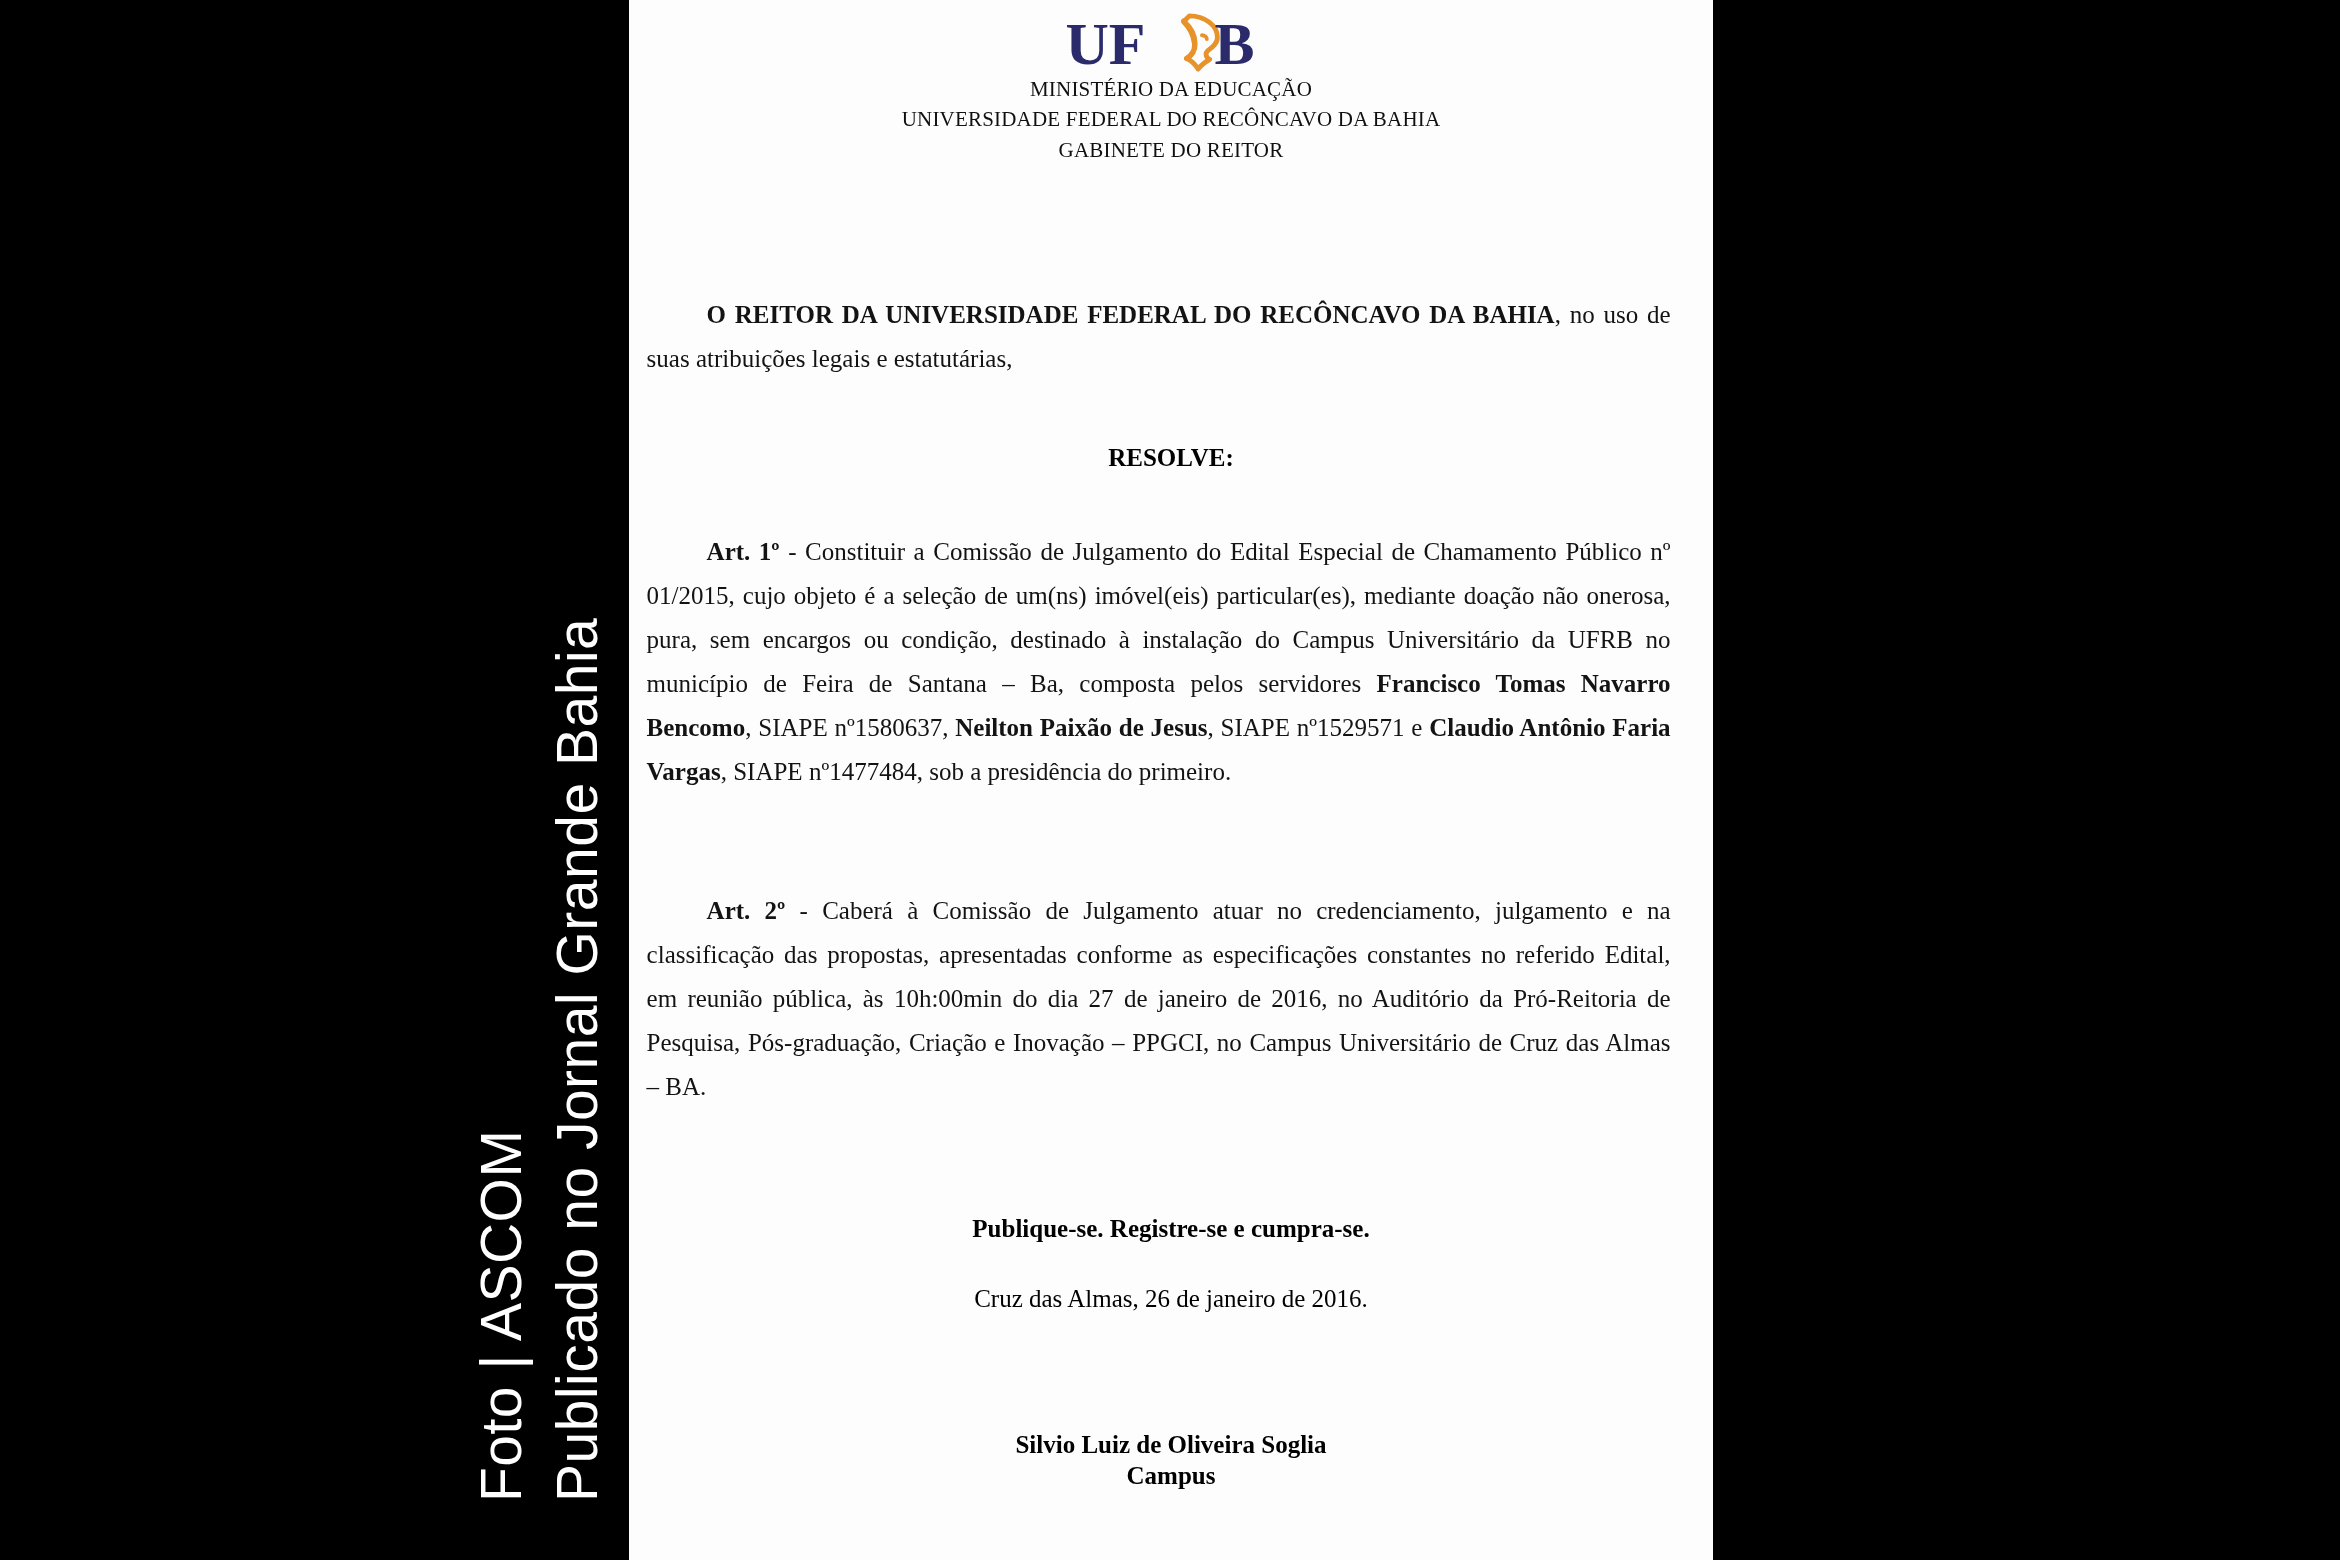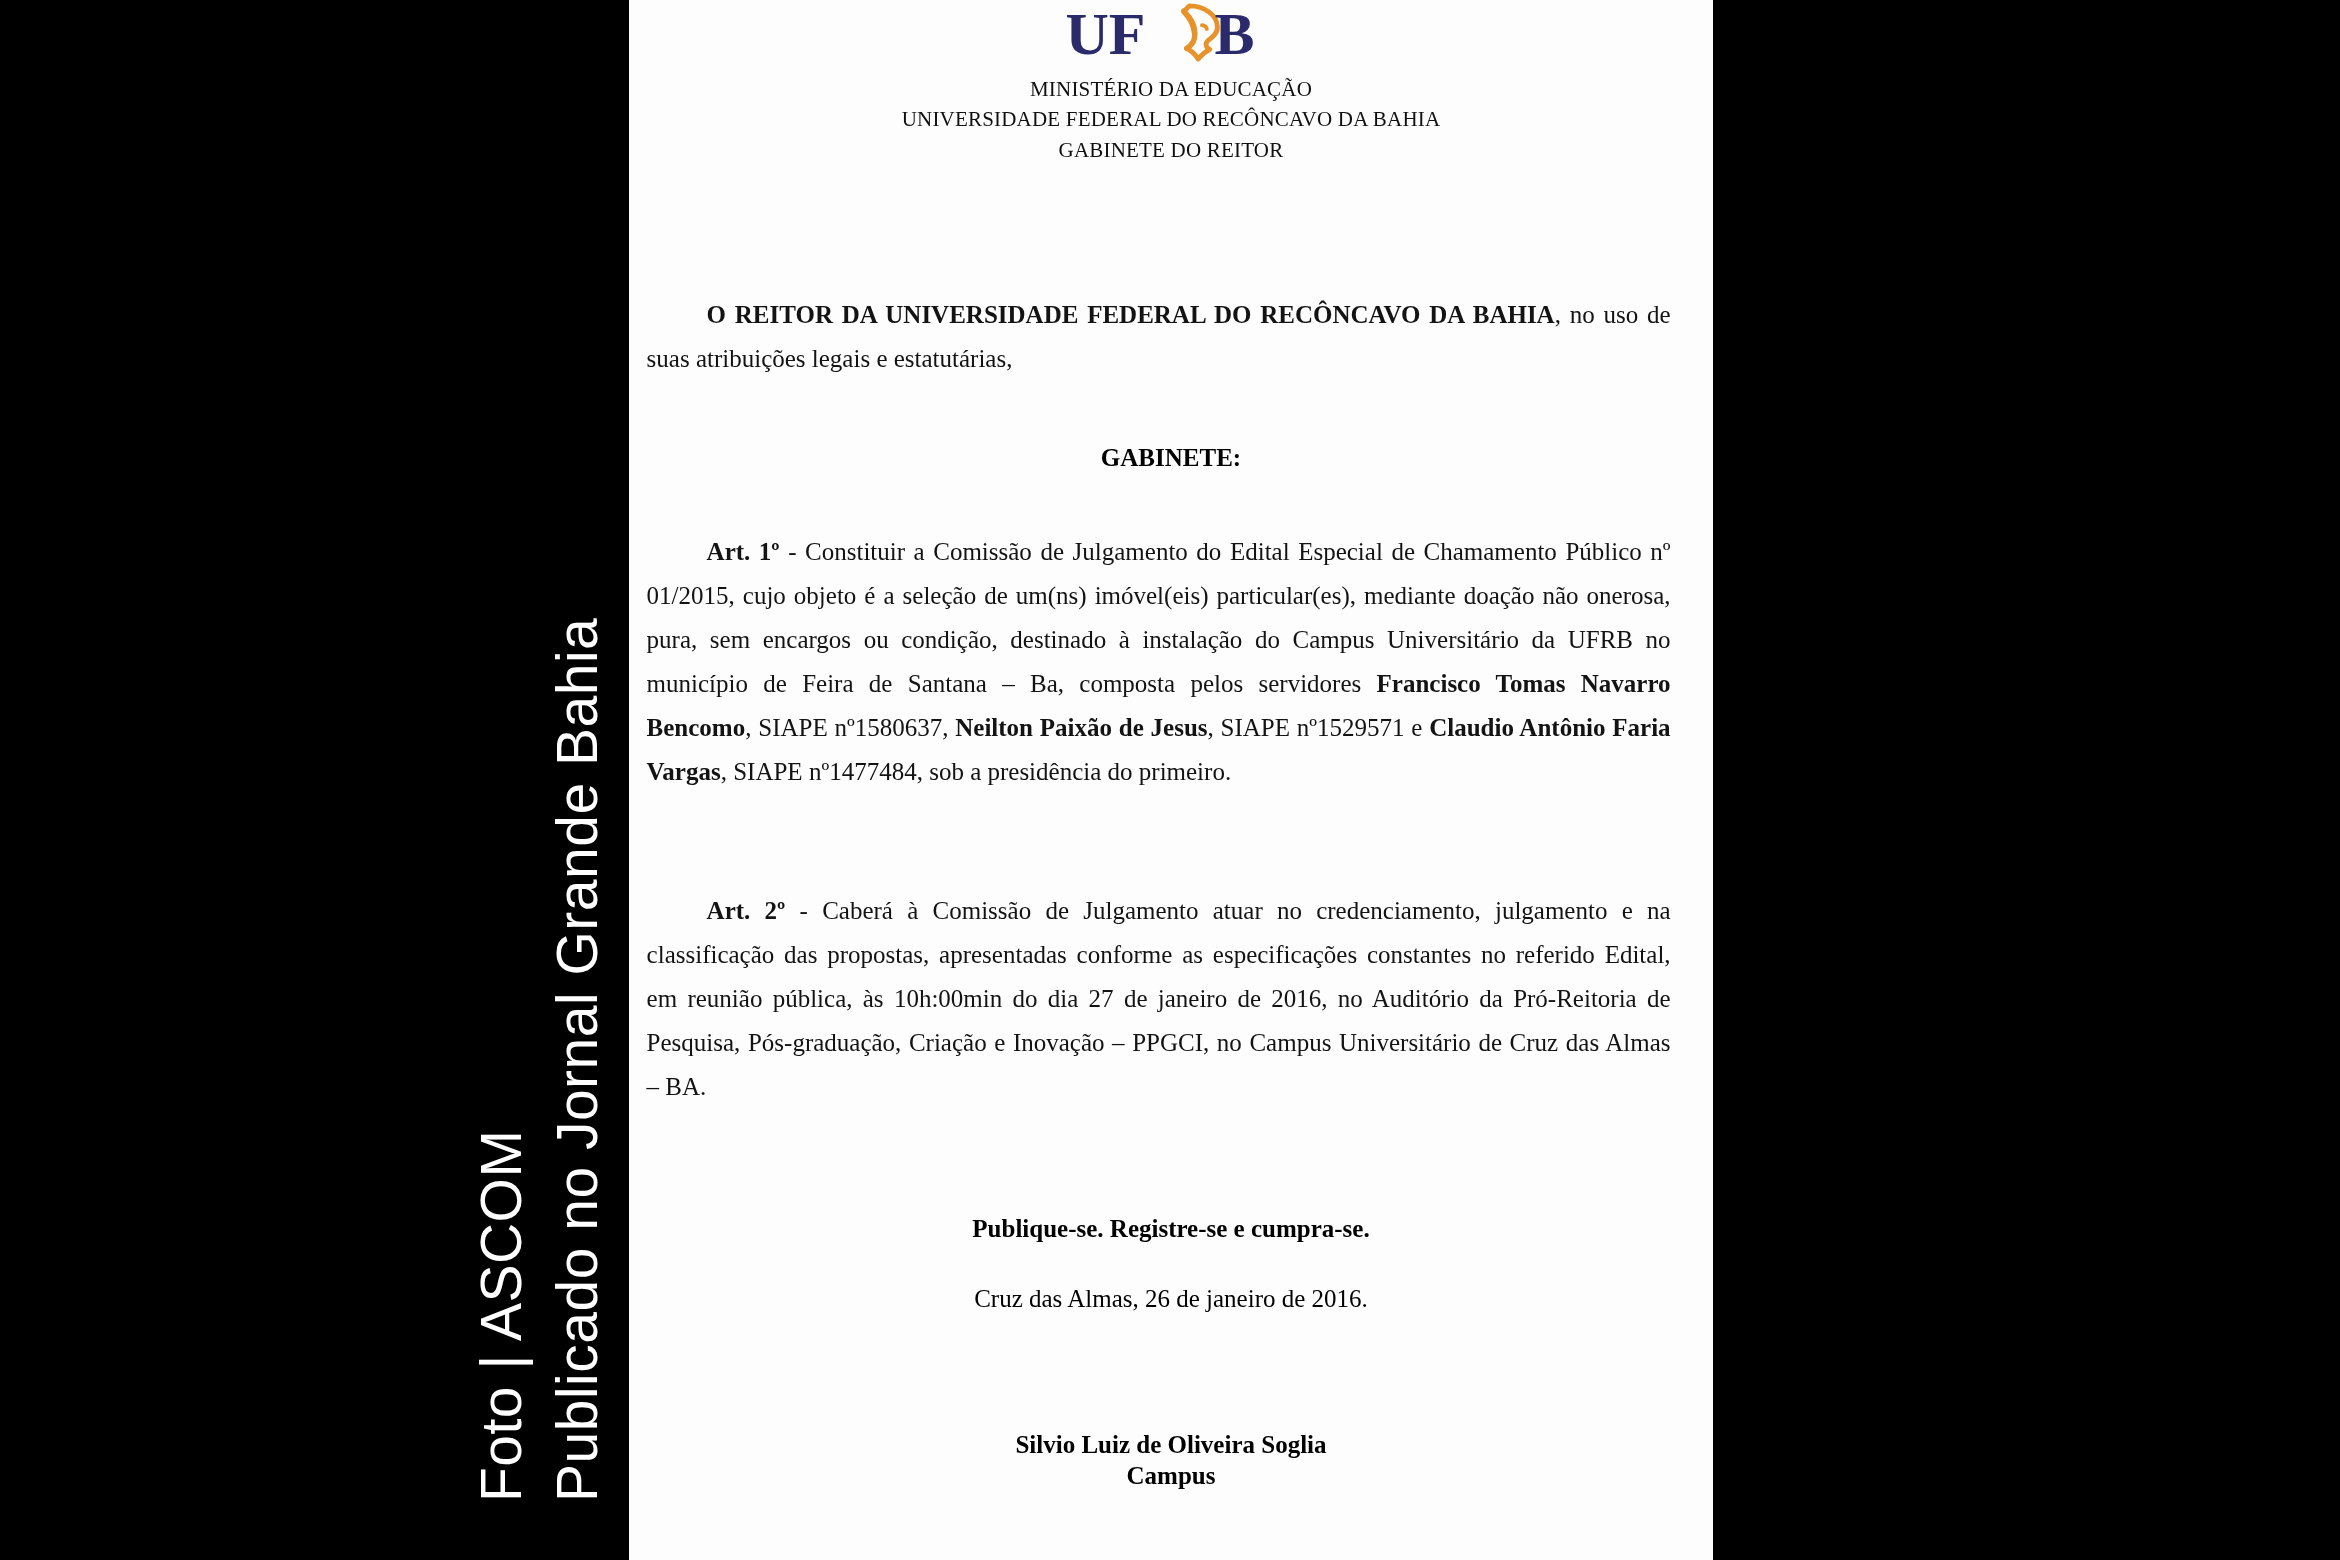--- a/index.html
+++ b/index.html
@@ -76,21 +76,21 @@
     height: 100%;
     padding: 0;
     box-sizing: border-box;
   }
 
   
   .logo-wrap {
     position: absolute;
     left: 0;
     right: 0;
-    top: 2px;
+    top: 12px;
     display: flex;
     justify-content: center;
     align-items: flex-start;
   }
   .logo {
     position: relative;
     height: 60px;
     width: 224px;
   }
   .logo svg { display: block; }
@@ -217,21 +217,21 @@
         </div>
       </div>
 
       <div class="hdr" id="hdr1">MINISTÉRIO DA EDUCAÇÃO</div>
       <div class="hdr" id="hdr3">GABINETE DO REITOR</div>
       <div class="hdr" id="hdr2">UNIVERSIDADE FEDERAL DO RECÔNCAVO DA BAHIA</div>
 
 
       <div class="body-block indent" id="para-preamble"><span class="b">O REITOR DA UNIVERSIDADE FEDERAL DO RECÔNCAVO DA BAHIA</span><span>, no uso de suas atribuições legais e estatutárias,</span></div>
 
-      <div id="resolve">GABINETE:</div>
+      <div id="resolve">RESOLVE:</div>
 
       <div class="body-block indent" id="para-art1"><span class="b">Art. 1º</span><span> - Constituir a Comissão de Julgamento do Edital Especial de Chamamento Público nº 01/2015, cujo objeto é a seleção de um(ns) imóvel(eis) particular(es), mediante doação não onerosa, pura, sem encargos ou condição, destinado à instalação do Campus Universitário da UFRB no município de Feira de Santana – Ba, composta pelos servidores </span><span class="b">Francisco Tomas Navarro Bencomo</span><span>, SIAPE nº1580637, </span><span class="b">Neilton Paixão de Jesus</span><span>, SIAPE nº1529571 e </span><span class="b">Claudio Antônio Faria Vargas</span><span>, SIAPE nº1477484, sob a presidência do primeiro.</span></div>
 
       <div class="body-block indent" id="para-art2"><span class="b">Art. 2º</span><span> - Caberá à Comissão de Julgamento atuar no credenciamento, julgamento e na classificação das propostas, apresentadas conforme as especificações constantes no referido Edital, em reunião pública, às 10h:00min do dia 27 de janeiro de 2016, no Auditório da Pró-Reitoria de Pesquisa, Pós-graduação, Criação e Inovação – PPGCI, no Campus Universitário de Cruz das Almas – BA.</span></div>
 
       <div id="publique">Publique-se. Registre-se e cumpra-se.</div>
       <div id="place-date">Cruz das Almas, 26 de janeiro de 2016.</div>
 
       <div id="sig-name">Silvio Luiz de Oliveira Soglia</div>
       <div id="sig-role">Campus</div>

